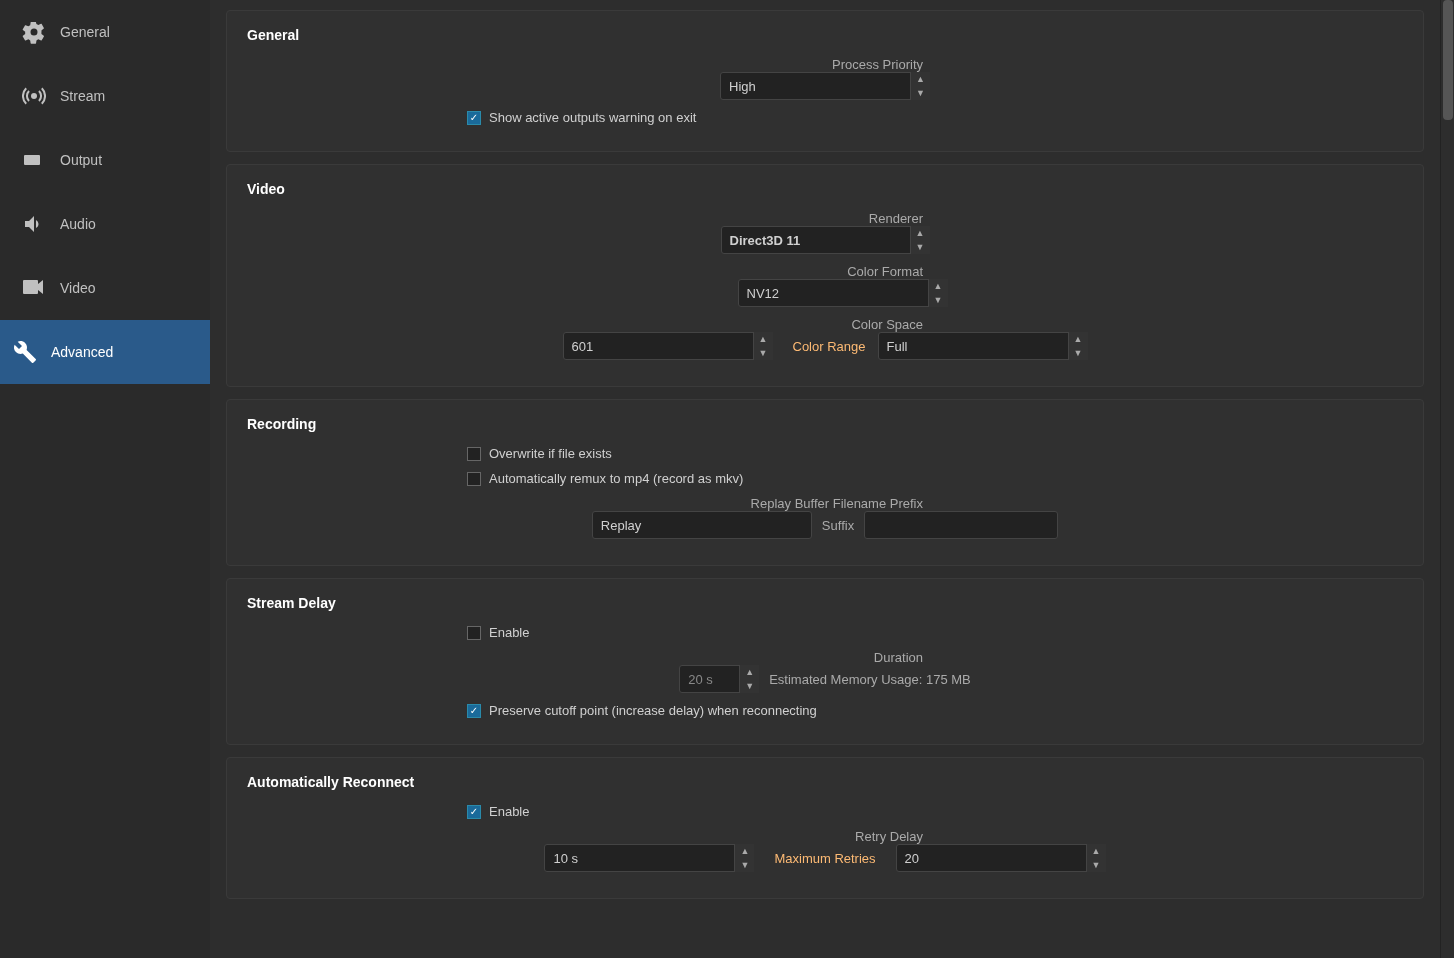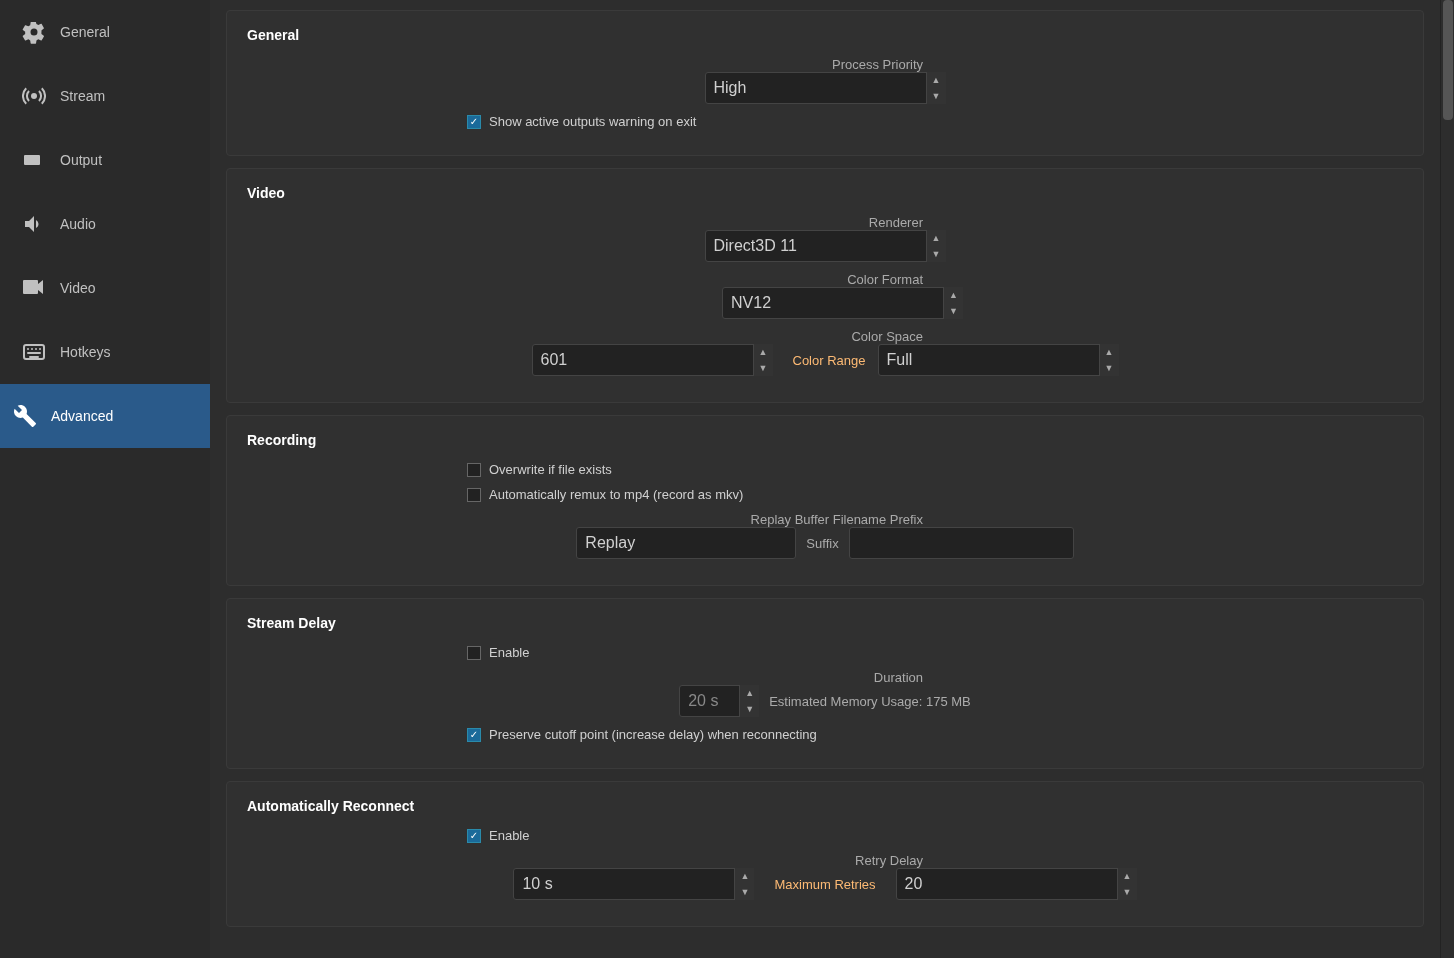--- a/index.html
+++ b/index.html
@@ -102,22 +102,22 @@
       padding-right: 12px;
     }
     .label-wide { width: 220px; }
 
     
     .input-field {
       background: #222;
       border: 1px solid #444;
       border-radius: 3px;
       color: #d0d0d0;
-      padding: 15px 8px;
-      font-size: 16px;
+      padding: 5px 8px;
+      font-size: 13px;
       height: 28px;
     }
     .input-full {
       flex: 1;
     }
     .input-with-spinner {
       display: flex;
       align-items: center;
       flex: 1;
       position: relative;
@@ -270,34 +270,20 @@
   <div class="sidebar-item">
     <span class="sidebar-icon">
       <svg width="24" height="24" viewBox="0 0 24 24" fill="currentColor">
         <rect x="1" y="4" width="15" height="14" rx="1"></rect>
         <path d="M16 8l5-4v14l-5-4V8z"></path>
       </svg>
     </span>
     <span class="sidebar-item-label">Video</span>
   </div>
 
-  <div class="sidebar-item">
-    <span class="sidebar-icon">
-      <svg width="24" height="24" viewBox="0 0 24 24" fill="currentColor">
-        <rect x="2" y="5" width="20" height="14" rx="2" ry="2" fill="none" stroke="currentColor" stroke-width="2"></rect>
-        <line x1="6" y1="9" x2="6" y2="9" stroke="currentColor" stroke-width="2" stroke-linecap="round"></line>
-        <line x1="10" y1="9" x2="10" y2="9" stroke="currentColor" stroke-width="2" stroke-linecap="round"></line>
-        <line x1="14" y1="9" x2="14" y2="9" stroke="currentColor" stroke-width="2" stroke-linecap="round"></line>
-        <line x1="18" y1="9" x2="18" y2="9" stroke="currentColor" stroke-width="2" stroke-linecap="round"></line>
-        <line x1="6" y1="13" x2="18" y2="13" stroke="currentColor" stroke-width="2" stroke-linecap="round"></line>
-        <line x1="8" y1="17" x2="16" y2="17" stroke="currentColor" stroke-width="2" stroke-linecap="round"></line>
-      </svg>
-    </span>
-    <span class="sidebar-item-label">Hotkeys</span>
-  </div>
 
   <div class="sidebar-item active">
     <span class="sidebar-icon">
       <svg width="24" height="24" viewBox="0 0 24 24" fill="currentColor">
         <path d="M22.7 19l-9.1-9.1c.9-2.3.4-5-1.5-6.9-2-2-5-2.4-7.4-1.3L9 6 6 9 1.6 4.7C.4 7.1.9 10.1 2.9 12.1c1.9 1.9 4.6 2.4 6.9 1.5l9.1 9.1c.4.4 1 .4 1.4 0l2.3-2.3c.5-.4.5-1.1.1-1.4z"></path>
       </svg>
     </span>
     <span class="sidebar-item-label">Advanced</span>
   </div>
 
@@ -324,21 +310,21 @@
       <span>Show active outputs warning on exit</span>
     </div>
   </section>
 
   <section class="section">
     <div class="section-title">Video</div>
 
     <div class="form-row">
       <span class="form-label label-wide">Renderer</span>
       <div class="input-with-spinner">
-        <input class="input-field" type="text" value="Direct3D 11" style="flex: 1 1 0%; padding-right: 24px;">
+        <input class="input-field" type="text" value="Direct3D 11" style="flex: 1 1 0%; padding-right: 24px; font-weight: bold;">
         <div class="spinner-btns">
           <button class="spinner-btn">▲</button>
           <button class="spinner-btn">▼</button>
         </div>
       </div>
     </div>
 
     <div class="form-row">
       <span class="form-label label-wide">Color Format</span>
       <div class="input-with-spinner">

